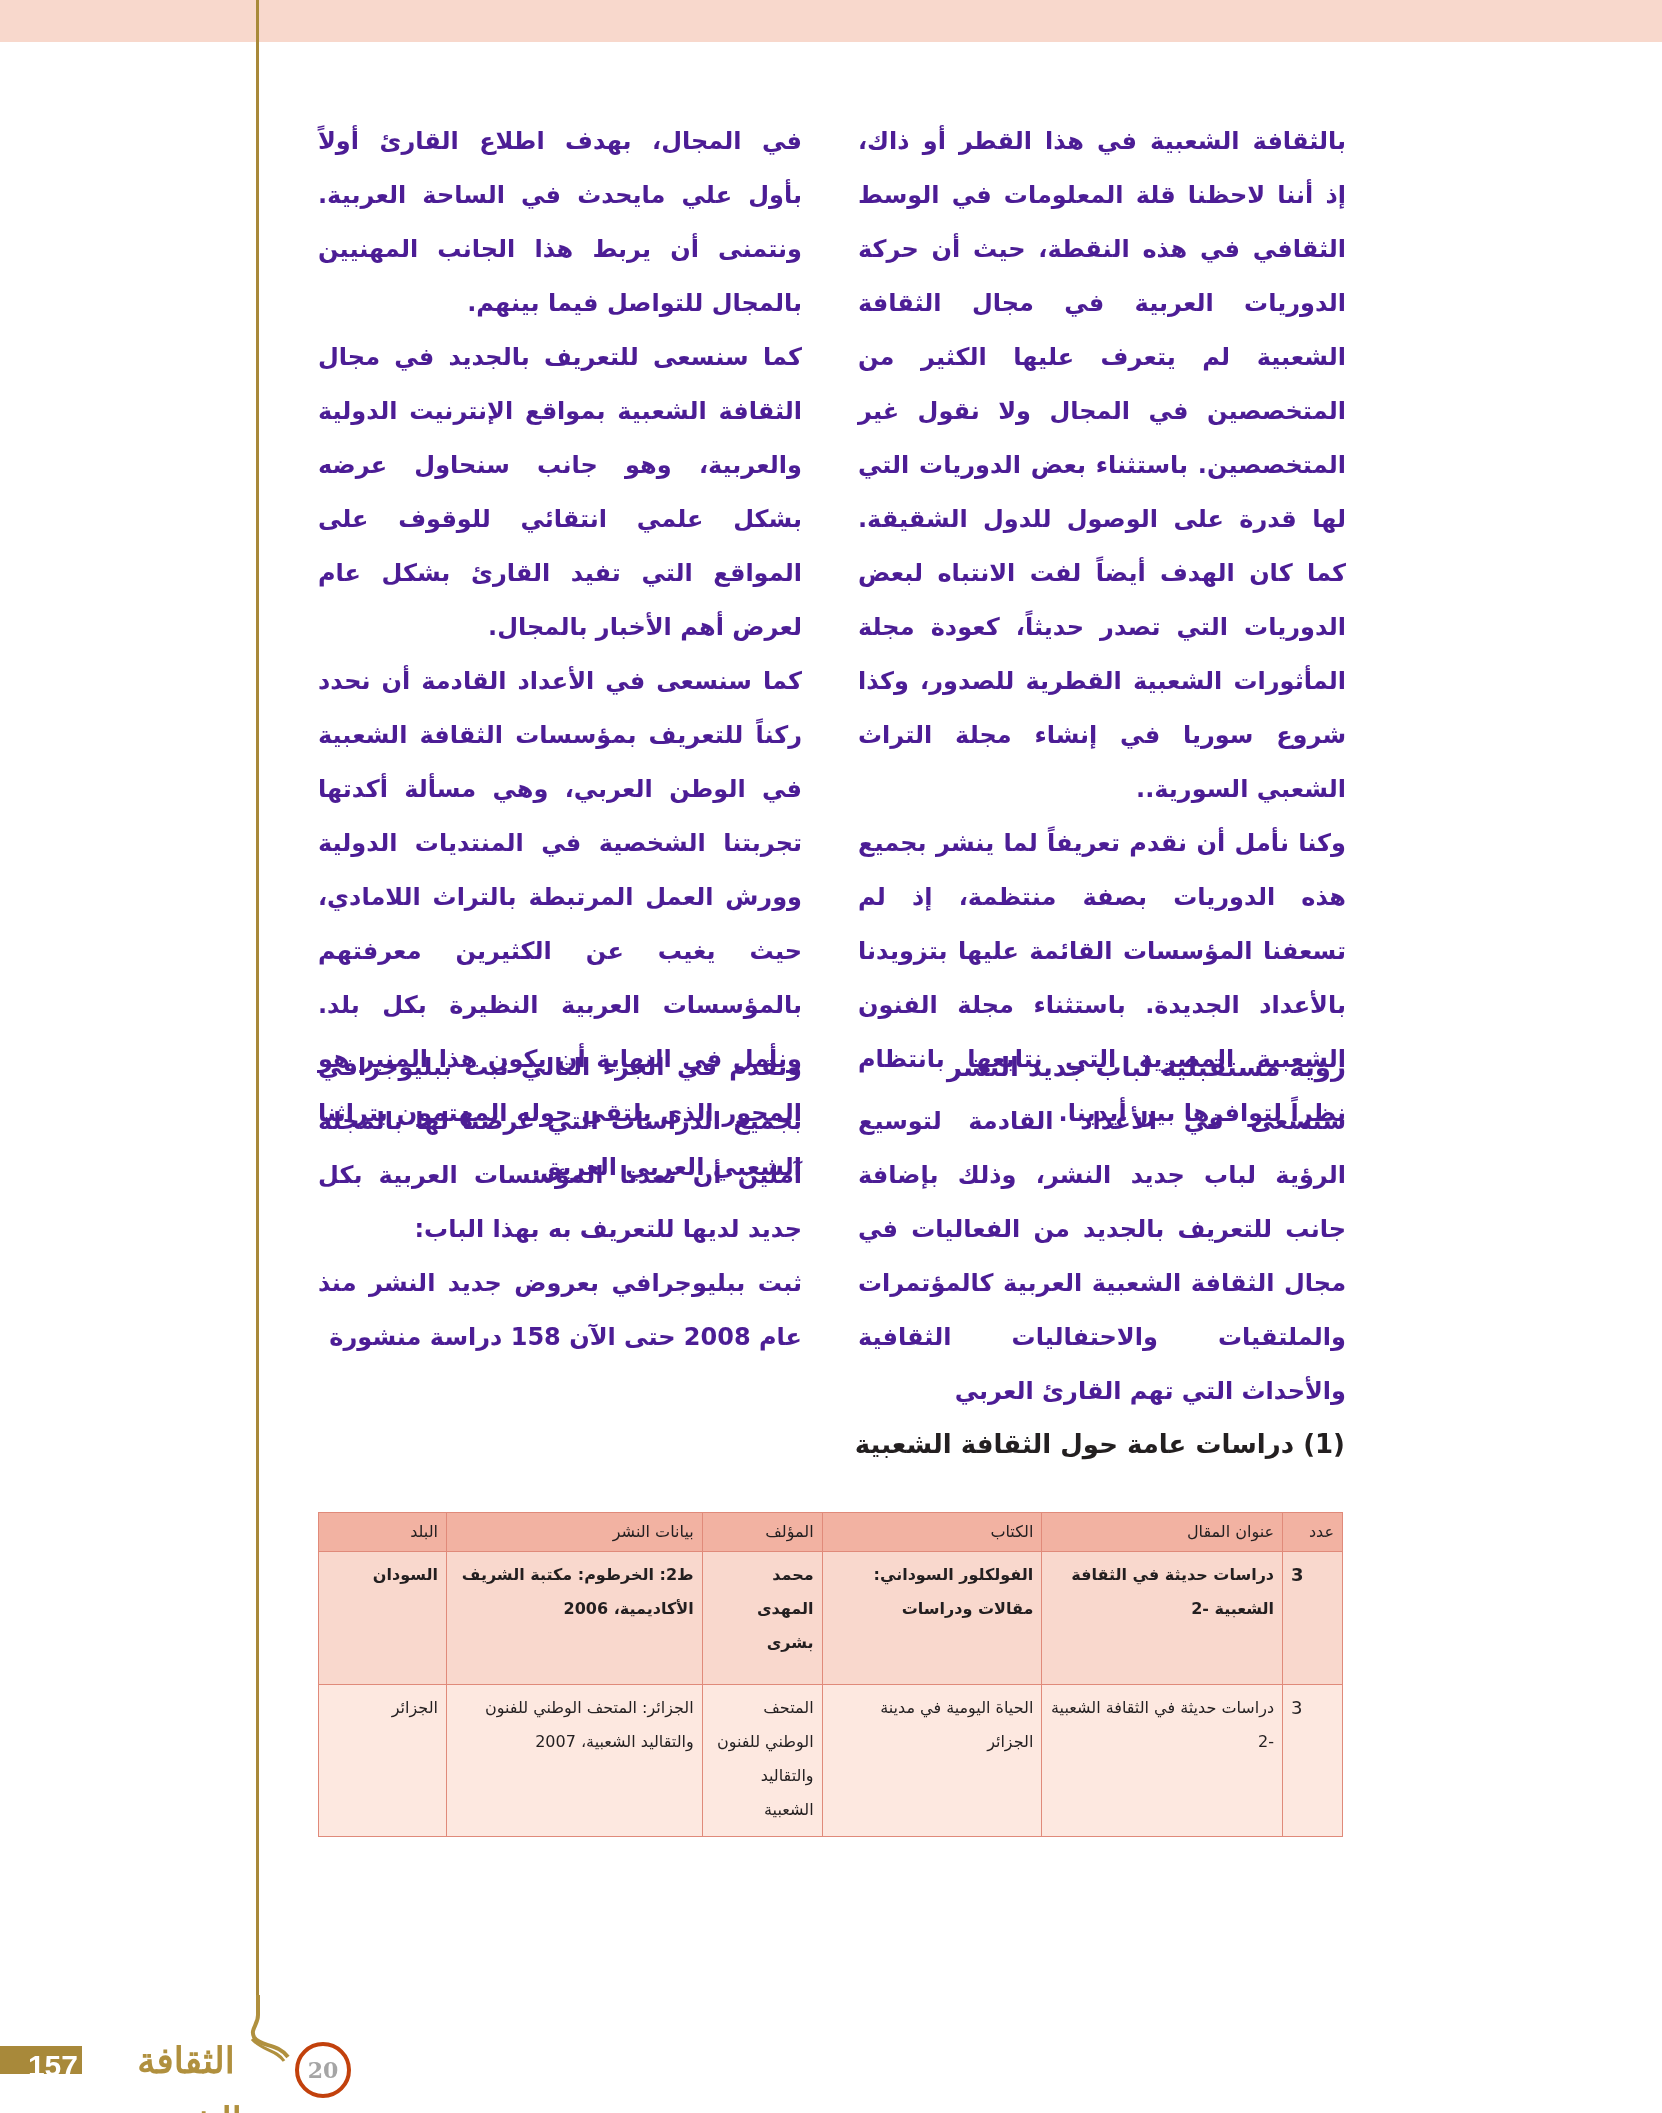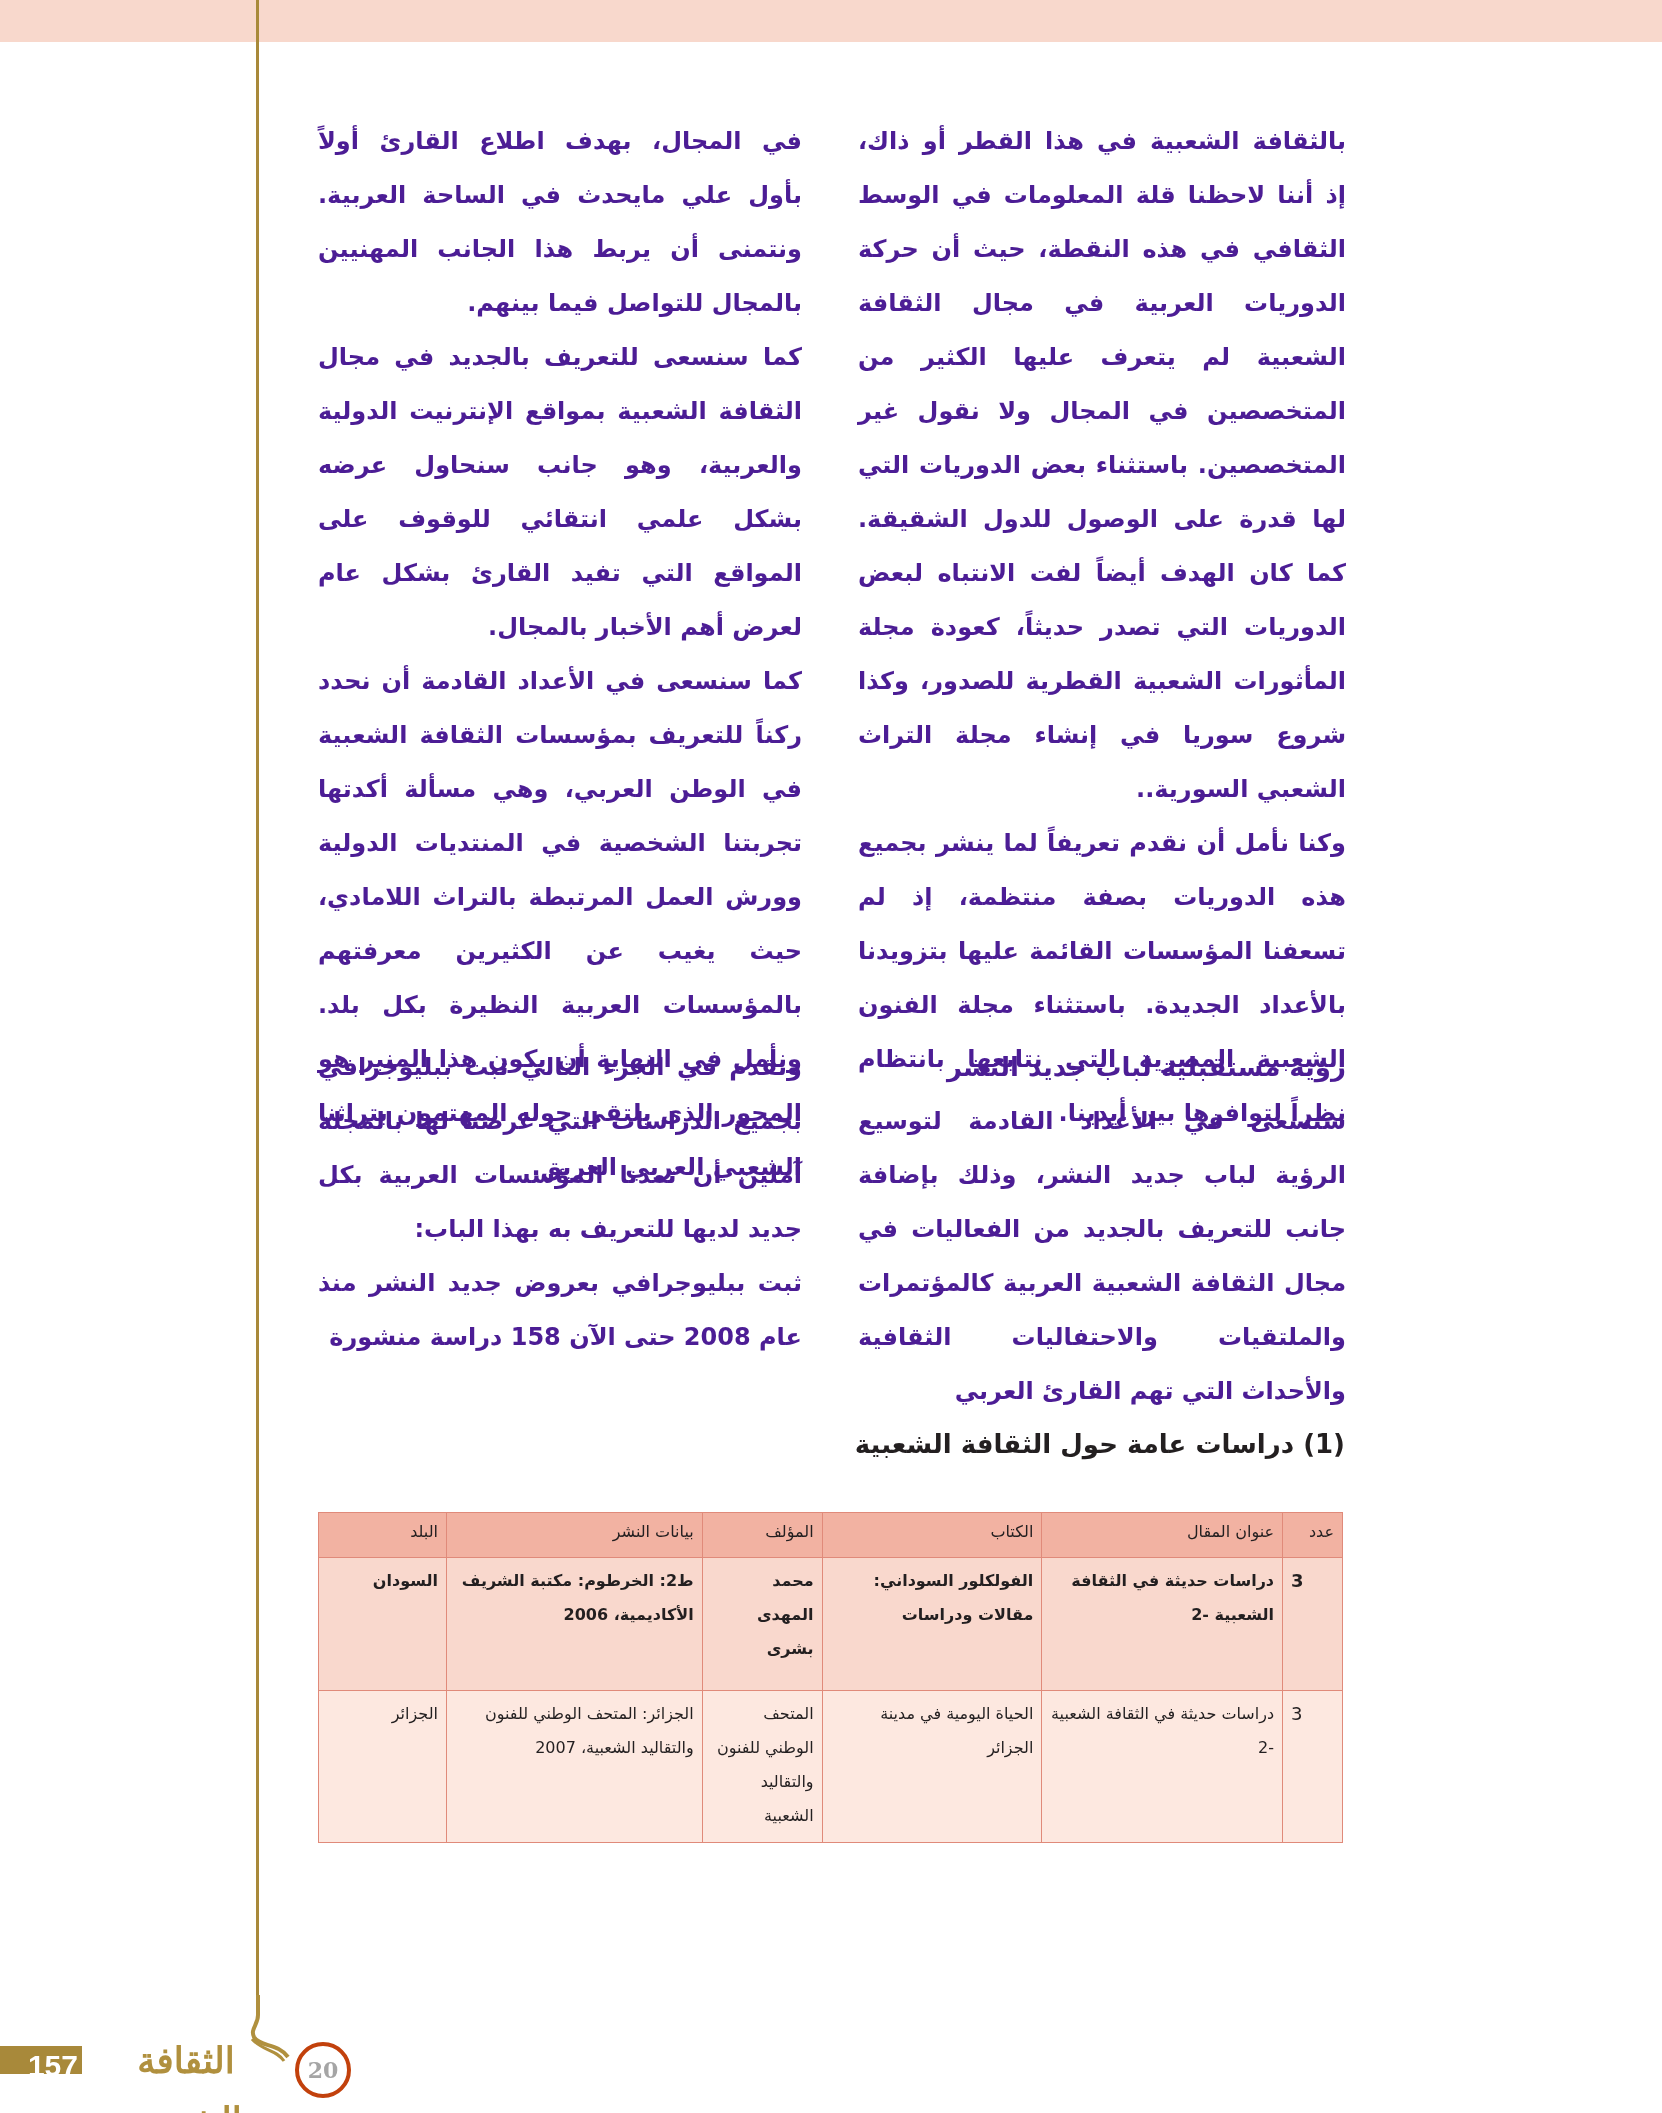--- a/index.html
+++ b/index.html
@@ -10,21 +10,21 @@
   .column { position: absolute; direction: rtl; text-align: justify; text-align-last: right; font-size: 24px; line-height: 54px; font-weight: bold; color: #4c1d95; }
   .col-right { left: 858px; top: 114px; width: 488px; }
   .col-left  { left: 318px; top: 114px; width: 484px; }
   .col-right-2 { left: 858px; top: 1040px; width: 488px; }
   .col-left-2  { left: 318px; top: 1040px; width: 484px; }
   .column p { margin: 0; }
   .section-heading { font-size: 26px; font-weight: 700; line-height: 54px; text-align: right; }
   .table-title { position: absolute; left: 700px; top: 1424px; width: 645px; direction: rtl; font-size: 26px; font-weight: 900; line-height: 40px; }
   table.biblio { position: absolute; left: 318px; top: 1512px; width: 1025px; border-collapse: collapse; direction: rtl; font-family: "DejaVu Sans", sans-serif; font-size: 16px; color: #231f20; }
   table.biblio th, table.biblio td { border: 1px solid #e08a7a; text-align: right; vertical-align: top; padding: 6px 8px; line-height: 34px; font-weight: normal; }
-  table.biblio thead th { background: #f2b2a2; height: 38px; padding-top: 2px; padding-bottom: 8px; }
+  table.biblio thead th { background: #f2b2a2; height: 38px; padding-top: 2px; padding-bottom: 2px; }
   table.biblio tbody tr.r1 td { background: #f9d8cd; height: 133px; font-weight: bold; }
   table.biblio tbody tr.r2 td { background: #fde8e0; height: 152px; }
   table.biblio td.num { text-align: left; font-size: 18px; }
   .page-num-box { position: absolute; left: 0; top: 2046px; width: 82px; height: 28px; background: #a8893a; color: #ffffff; font-family: "Liberation Sans", sans-serif; font-weight: bold; font-size: 30px; line-height: 40px; text-align: right; padding-right: 4px; }
   .logo-text { position: absolute; left: 86px; top: 2030px; width: 200px; height: 60px; color: #b0903e; font-family: "DejaVu Serif", serif; font-size: 36px; line-height: 60px; direction: rtl; text-align: center; font-weight: bold; }
   .logo-flourish { position: absolute; left: 248px; top: 1995px; width: 50px; height: 70px; }
   .logo-badge { position: absolute; left: 295px; top: 2042px; width: 56px; height: 56px; border: 4px solid #c2410c; border-radius: 50%; color: #a5a5a5; font-family: "DejaVu Serif", serif; font-weight: bold; font-size: 22px; line-height: 48px; text-align: center; }
 </style>
 </head>
 <body>

